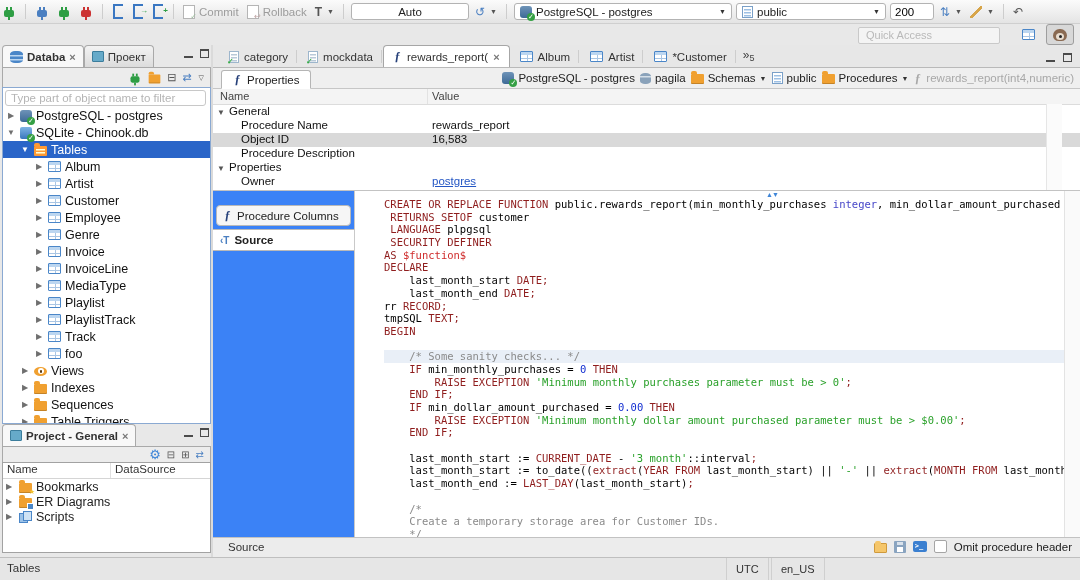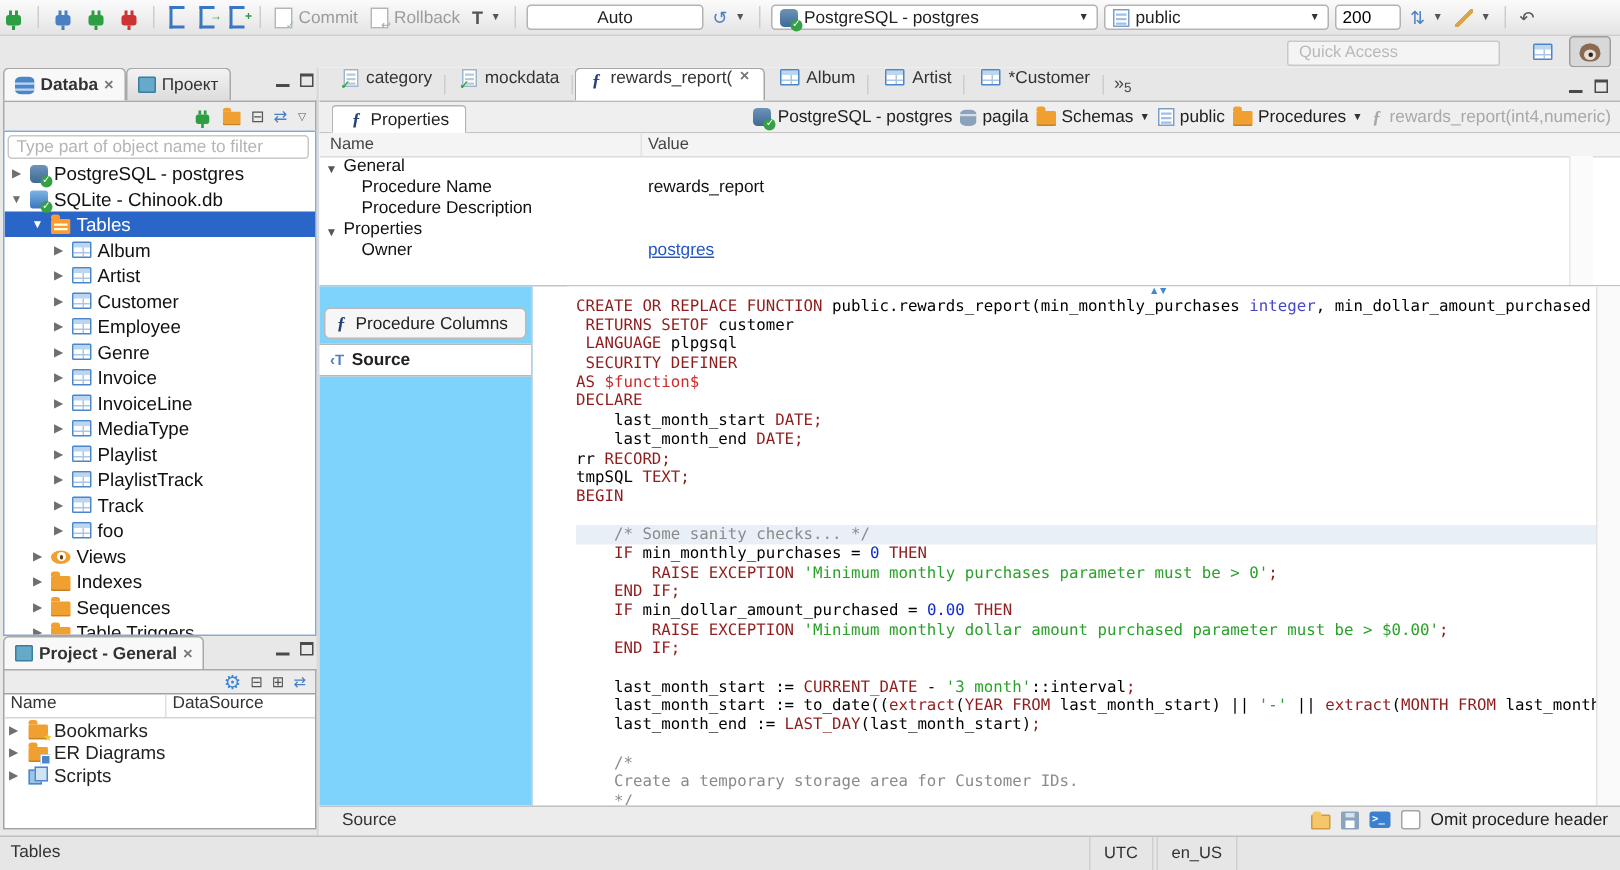--- a/index.html
+++ b/index.html
@@ -139,21 +139,21 @@
   
   .statusbar{position:absolute;left:0;top:557px;width:1080px;height:23px;background:#e6e6e6;border-top:1px solid #bfbfbf;box-sizing:border-box}
   .statusbar .left{position:absolute;left:7px;top:4px;font-size:11.5px;color:#333}
   .sb-seg{position:absolute;top:0;height:100%;display:flex;align-items:center;padding:0 9px;font-size:11px;color:#333;
     border-left:1px solid #cfcfcf;border-right:1px solid #cfcfcf}
 
   
   .main{position:absolute;left:213px;top:45px;right:0;bottom:23px;background:#fff}
   .etabs{position:absolute;left:0;right:0;top:0;height:23px;background:#e7e7e7;border-bottom:1px solid #b9b9b9;
     display:flex;align-items:flex-end;padding-left:6px;box-sizing:border-box}
-  .etab{display:flex;gap:5px;height:21px;padding:0 9px;font-size:11.5px;color:#333;
+  .etab{display:flex;align-items:center;gap:5px;height:21px;padding:0 9px;font-size:11.5px;color:#333;
     border-radius:4px 4px 0 0;border:1px solid transparent;border-bottom:none;position:relative}
   .etab:not(.active)::after{content:"";position:absolute;right:0;top:4px;bottom:4px;width:1px;background:#cdcdcd}
   .etab.active{background:#fff;border-color:#a6a6a6;font-weight:normal}
   .etab-overflow{display:flex;align-items:flex-start;margin-left:6px;color:#444;font-size:12px;padding-bottom:4px}
   .etab-overflow .cnt{font-size:9px;margin-top:5px}
   .etabs .winbtns{margin-left:auto;display:flex;gap:8px;align-items:center;padding:0 8px 5px 0}
 
   
   .propbar{position:absolute;left:0;right:0;top:23px;height:21px;background:#efefef;border-bottom:1px solid #c6c6c6;box-sizing:border-box}
   .proptab{position:absolute;left:8px;top:2px;height:19px;background:#fff;border:1px solid #b5b5b5;border-bottom:1px solid #fff;
@@ -174,21 +174,21 @@
   .prow2 .nm{position:absolute;left:28px;top:0;color:#111;white-space:nowrap}
   .prow2.grp .nm{left:16px}
   .prow2 .grp-arrow{position:absolute;left:4px;top:3px;font-size:8px;color:#555}
   .prow2 .val{position:absolute;left:219px;top:0;color:#111;white-space:nowrap}
   .prow2 .val.link{color:#2456c4;text-decoration:underline;cursor:pointer}
   .prow2.bold .nm{font-weight:normal}
   .pg-scroll{position:absolute;right:18px;top:15px;bottom:0;width:15px;background:#fbfbfb;border-left:1px solid #e6e6e6}
 
   
   .lower{position:absolute;left:0;right:0;top:145px;bottom:20px;border-top:1px solid #c3c3c3;box-sizing:border-box}
-  .sidesub{position:absolute;left:0;top:0;bottom:0;width:142px;background:#7dd3fc;border-right:1px solid #c9c9c9;box-sizing:border-box}
+  .sidesub{position:absolute;left:0;top:0;bottom:0;width:142px;background:#3b82f6;border-right:1px solid #c9c9c9;box-sizing:border-box}
   .sstab1{margin:14px 3px 0;height:19px;border:1px solid #b9b9b9;border-radius:4px;background:#f6f6f6;
     display:flex;align-items:center;gap:5px;padding:0 6px;font-size:11.5px}
   .sstab2{margin-top:3px;height:20px;background:#fff;border-top:1px solid #b9b9b9;border-bottom:1px solid #b9b9b9;
     display:flex;align-items:center;gap:5px;padding:0 7px;font-size:11.5px;font-weight:bold}
   .codewrap{position:absolute;left:165px;right:0;top:0;bottom:0;background:#fff;overflow:hidden}
   .sash-handle{position:absolute;left:388px;top:0;color:#3f86d8;font-size:7px;letter-spacing:-1px}
   .code{position:absolute;left:6px;right:16px;top:7px;bottom:0;font:10.5px/12.7px "DejaVu Sans Mono",monospace;
     white-space:pre;overflow:hidden;color:#000}
   .cl{height:12.7px}
   .cl.hl{background:#e9eff7;margin-left:-6px;padding-left:6px;margin-right:-16px}
@@ -539,20 +539,24 @@
       </div>
       <div id="props-rows">
           <div class="prow2 grp">
             <span class="grp-arrow">▼</span>
             <span class="nm">General</span>
           </div>
           <div class="prow2">
             <span class="nm">Procedure Name</span>
             <span class="val">rewards_report</span>
           </div>
+          <div class="prow2 sel">
+            <span class="nm">Object ID</span>
+            <span class="val">16,583</span>
+          </div>
           <div class="prow2 bold">
             <span class="nm">Procedure Description</span>
           </div>
           <div class="prow2 grp">
             <span class="grp-arrow">▼</span>
             <span class="nm">Properties</span>
           </div>
           <div class="prow2">
             <span class="nm">Owner</span>
             <span class="val link">postgres</span>

